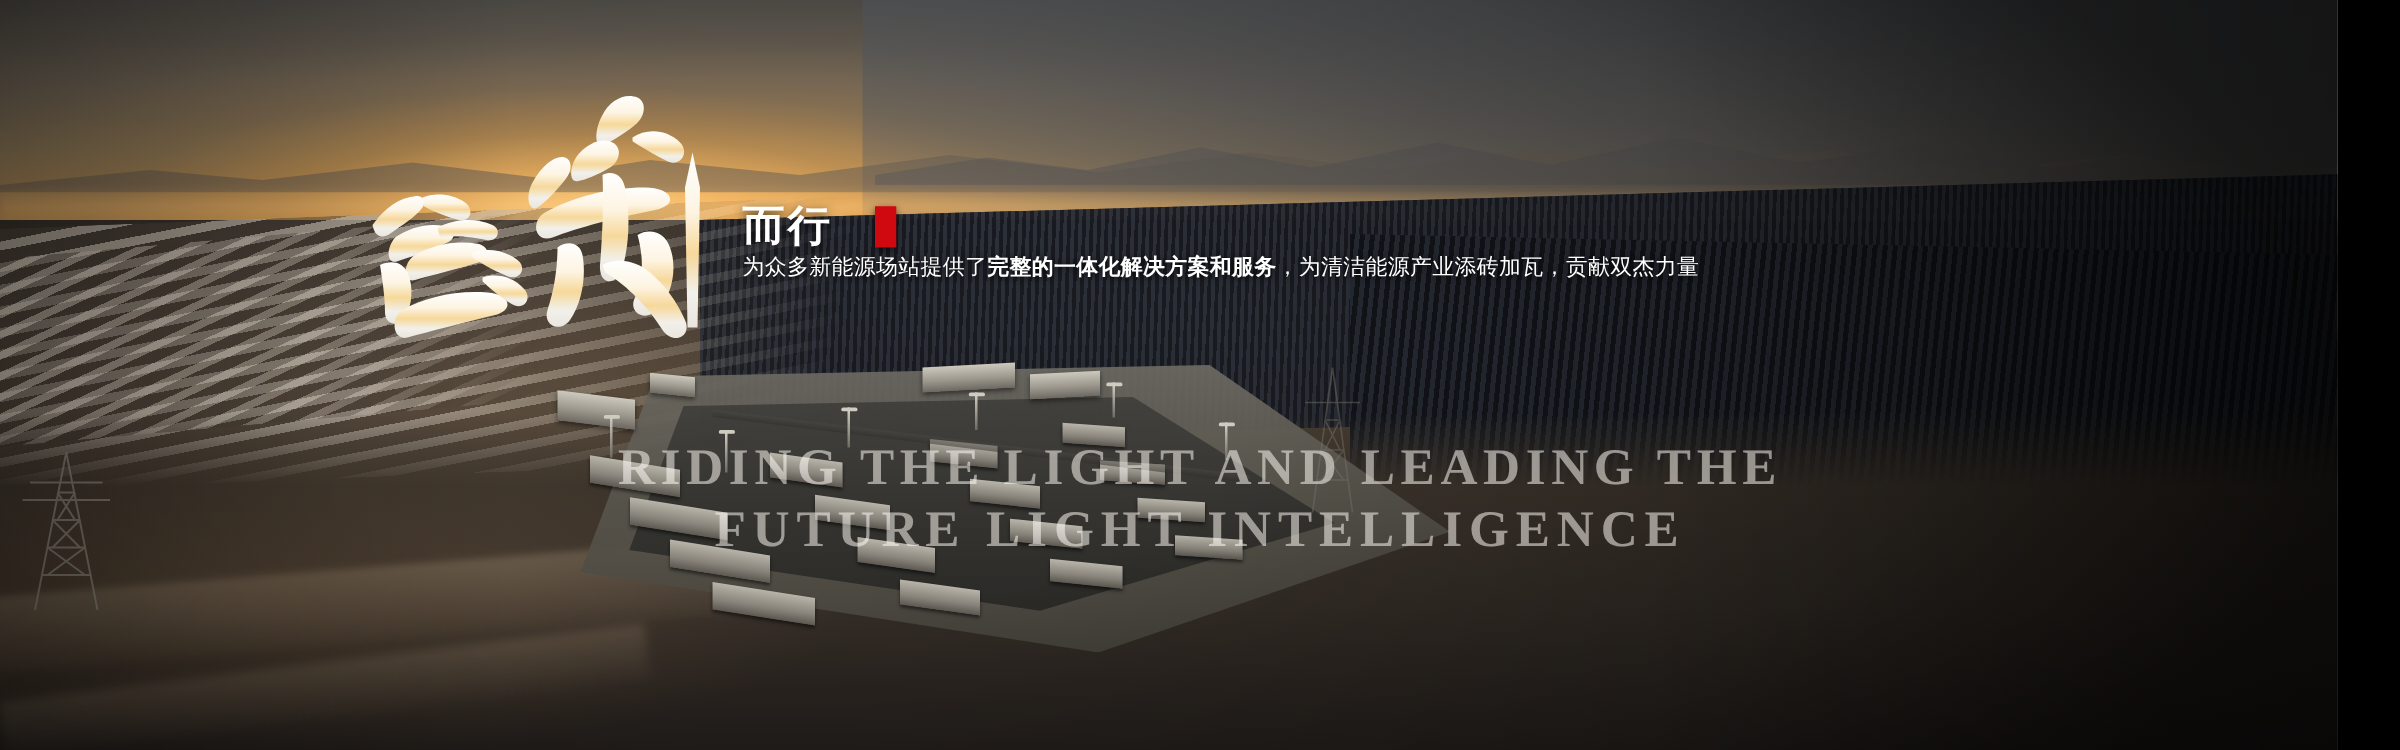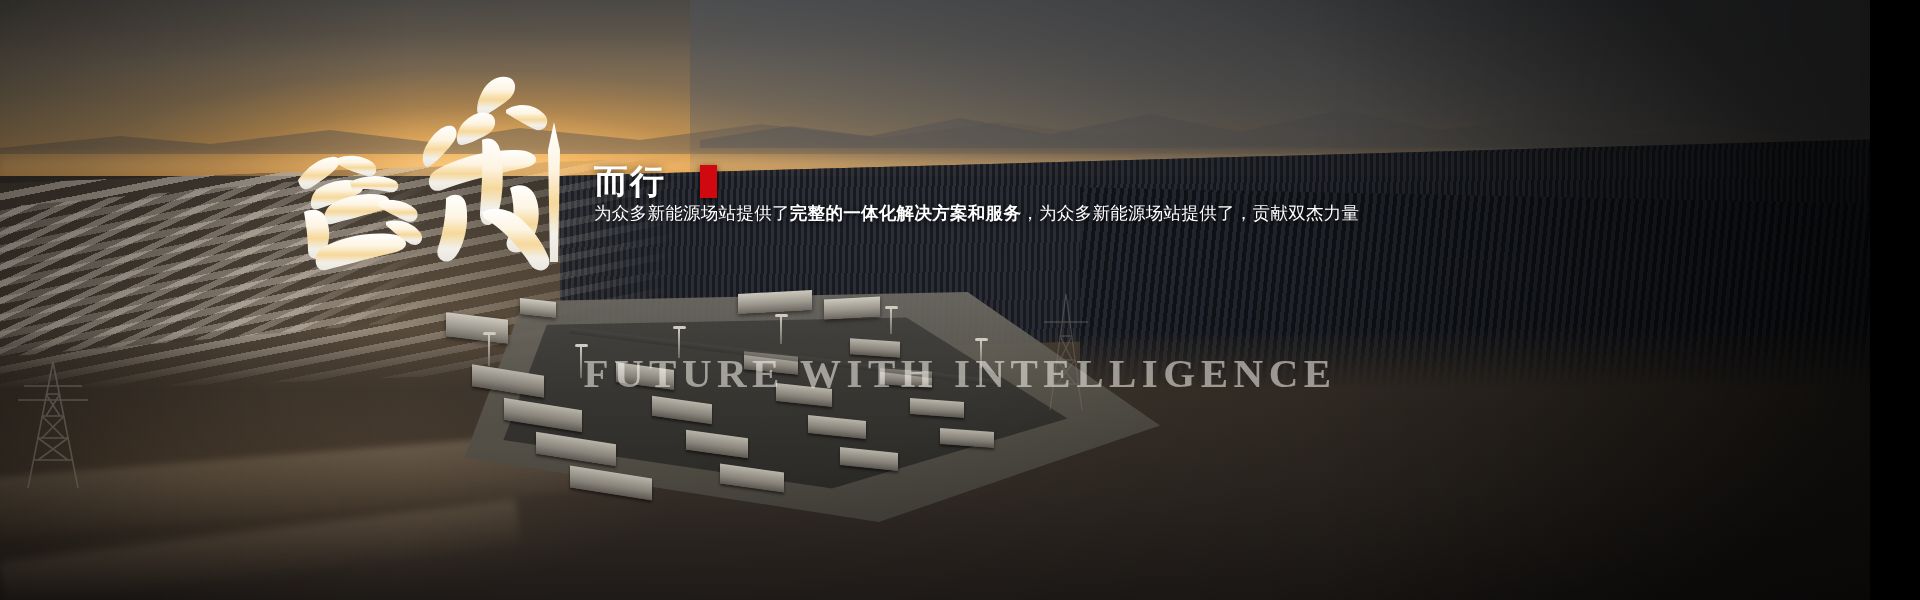--- a/index.html
+++ b/index.html
@@ -328,21 +328,22 @@
   <div class="textblock">
 
     <div class="headline">
       <span>而行</span>
       <span class="gap"></span>
       <span class="redmark"></span>
     </div>
 
 
     <div class="subline" style="margin-top:3px;">
-      <span>为众多新能源场站提供了</span><b>完整的一体化解决方案和服务</b><span>，为众多新能源场站提供了，贡献双杰力量</span>
+      <span>为众多新能源场站提供了</span><b>完整的一体化解决方案和服务</b><span>，为清洁能源产业添砖加瓦，贡献双杰力量</span>
     </div>
   </div>
 
   <div class="english">
-    <div class="ln l2">FUTURE WITH INTELLIGENCE</div>
+    <div class="ln">RIDING THE LIGHT AND LEADING THE</div>
+    <div class="ln l2">FUTURE LIGHT INTELLIGENCE</div>
   </div>
 
 </div>
 
 </body></html>

